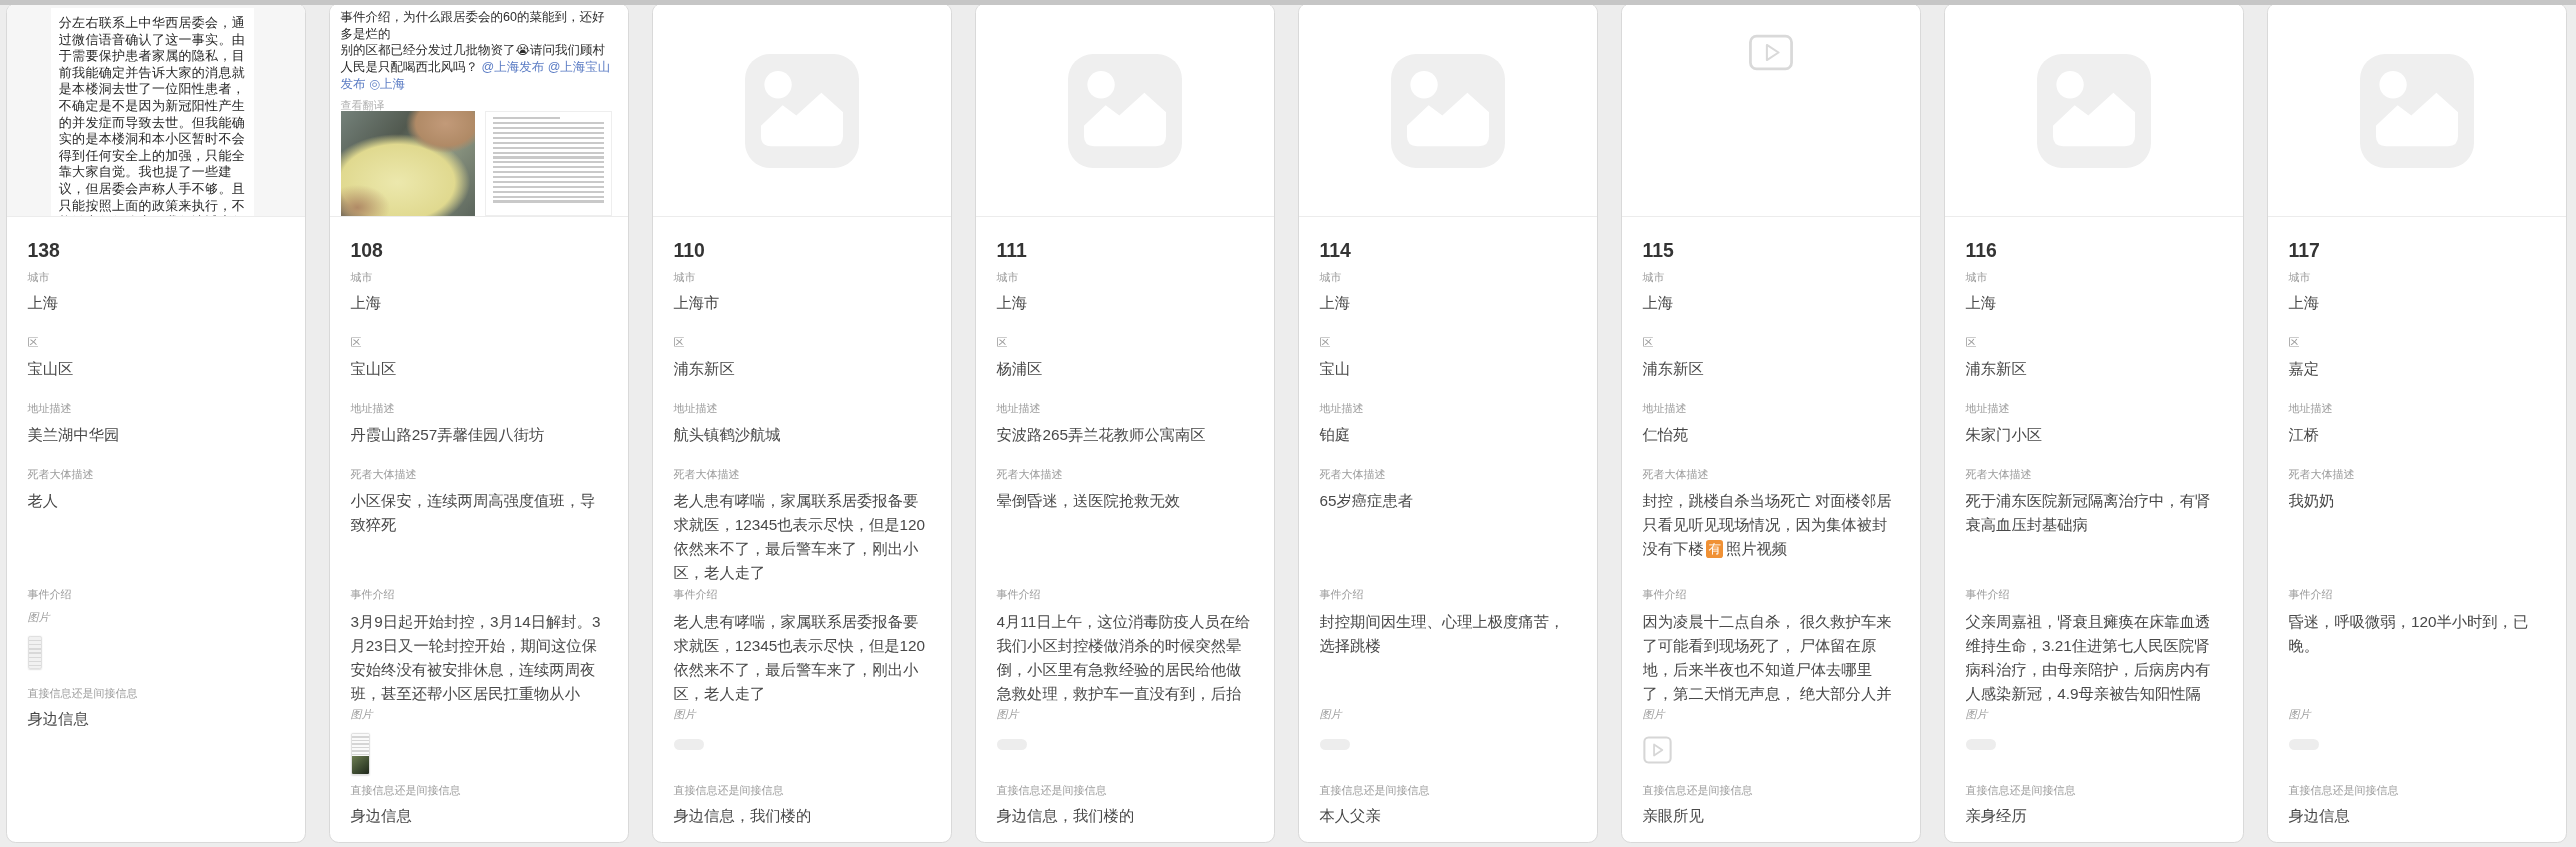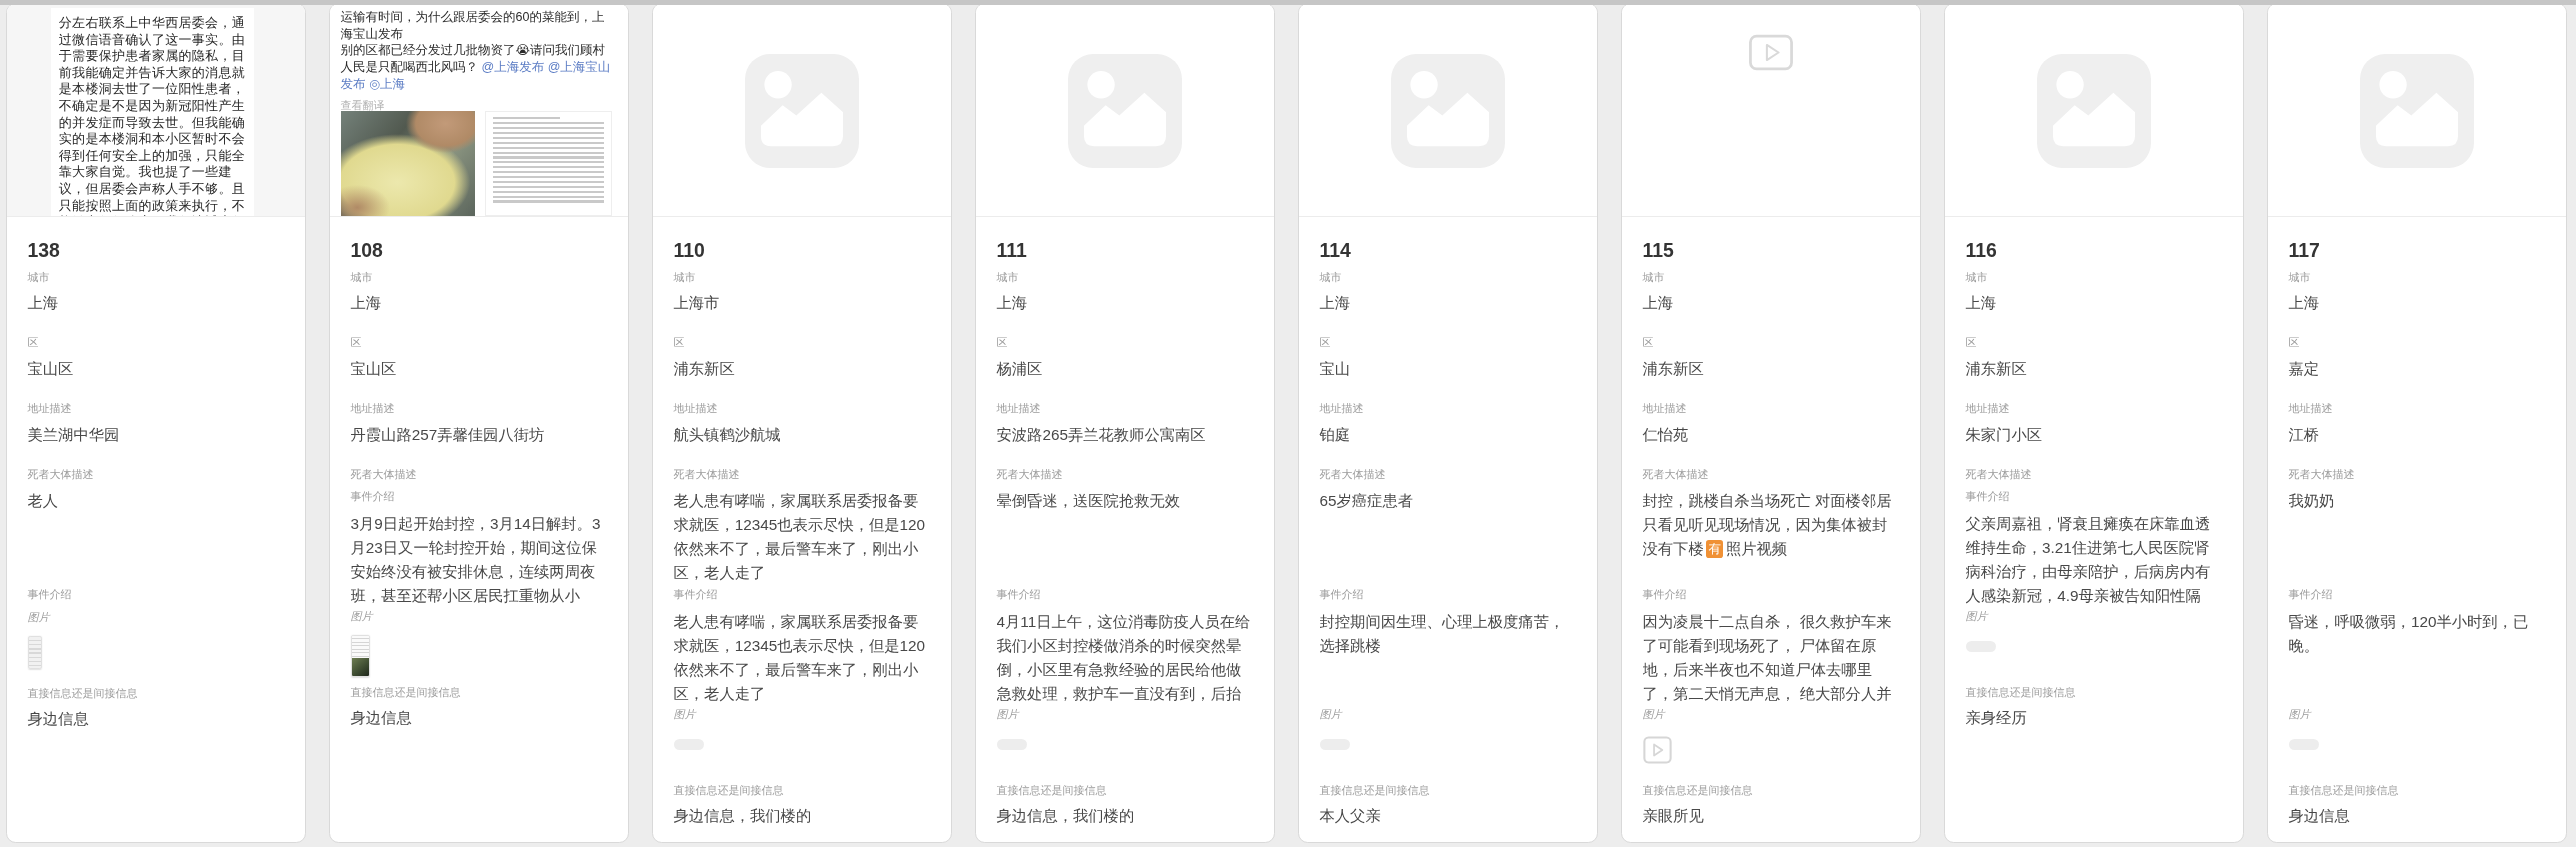--- a/index.html
+++ b/index.html
@@ -98,21 +98,21 @@
       <div class="field direct">
         <div class="flabel">直接信息还是间接信息</div>
         <div class="fvalue v-direct">身边信息</div>
       </div>
     </div>
   </article>
 
   <article class="card">
     <div class="media">
         <div class="post">
-          <p class="post-text"><span>运输有时间，为什么跟居委会的60的菜能到，上海宝山发布
+          <p class="post-text"><span>事件介绍，为什么跟居委会的60的菜能到，还好多是烂的
 别的区都已经分发过几批物资了😭请问我们顾村人民是只配喝西北风吗？</span> <span class="post-links">@上海发布 @上海宝山发布 ◎上海</span></p>
           <div class="translate">查看翻译</div>
           <div class="photos">
             <div class="photo-cabbage"></div>
             <div class="photo-textshot">
               <div class="tline short"></div>
               <div class="tline"></div>
               <div class="tline"></div>
               <div class="tline"></div>
               <div class="tline"></div>
@@ -142,20 +142,21 @@
       <div class="field">
         <div class="flabel">区</div>
         <div class="fvalue v-district">宝山区</div>
       </div>
       <div class="field">
         <div class="flabel">地址描述</div>
         <div class="fvalue v-address">丹霞山路257弄馨佳园八街坊</div>
       </div>
       <div class="field death">
         <div class="flabel">死者大体描述</div>
+        <div class="fvalue v-death">小区保安，连续两周高强度值班，导致猝死</div>
       </div>
       <div class="field event">
         <div class="flabel">事件介绍</div>
         <div class="fvalue v-event">3月9日起开始封控，3月14日解封。3月23日又一轮封控开始，期间这位保安始终没有被安排休息，连续两周夜班，甚至还帮小区居民扛重物从小区…</div>
       </div>
       <div class="field image">
         <div class="flabel">图片</div>
         <div class="thumb-area">
             <div class="thumb-double">
               <div class="td-top"></div>
@@ -369,20 +370,21 @@
       <div class="field">
         <div class="flabel">区</div>
         <div class="fvalue v-district">浦东新区</div>
       </div>
       <div class="field">
         <div class="flabel">地址描述</div>
         <div class="fvalue v-address">朱家门小区</div>
       </div>
       <div class="field death">
         <div class="flabel">死者大体描述</div>
+        <div class="fvalue v-death">死于浦东医院新冠隔离治疗中，有肾衰高血压封基础病</div>
       </div>
       <div class="field event">
         <div class="flabel">事件介绍</div>
         <div class="fvalue v-event">父亲周嘉祖，肾衰且瘫痪在床靠血透维持生命，3.21住进第七人民医院肾病科治疗，由母亲陪护，后病房内有人感染新冠，4.9母亲被告知阳性隔离，父亲…</div>
       </div>
       <div class="field image">
         <div class="flabel">图片</div>
         <div class="thumb-area">
             <div class="thumb-pill"></div>
           </div>

